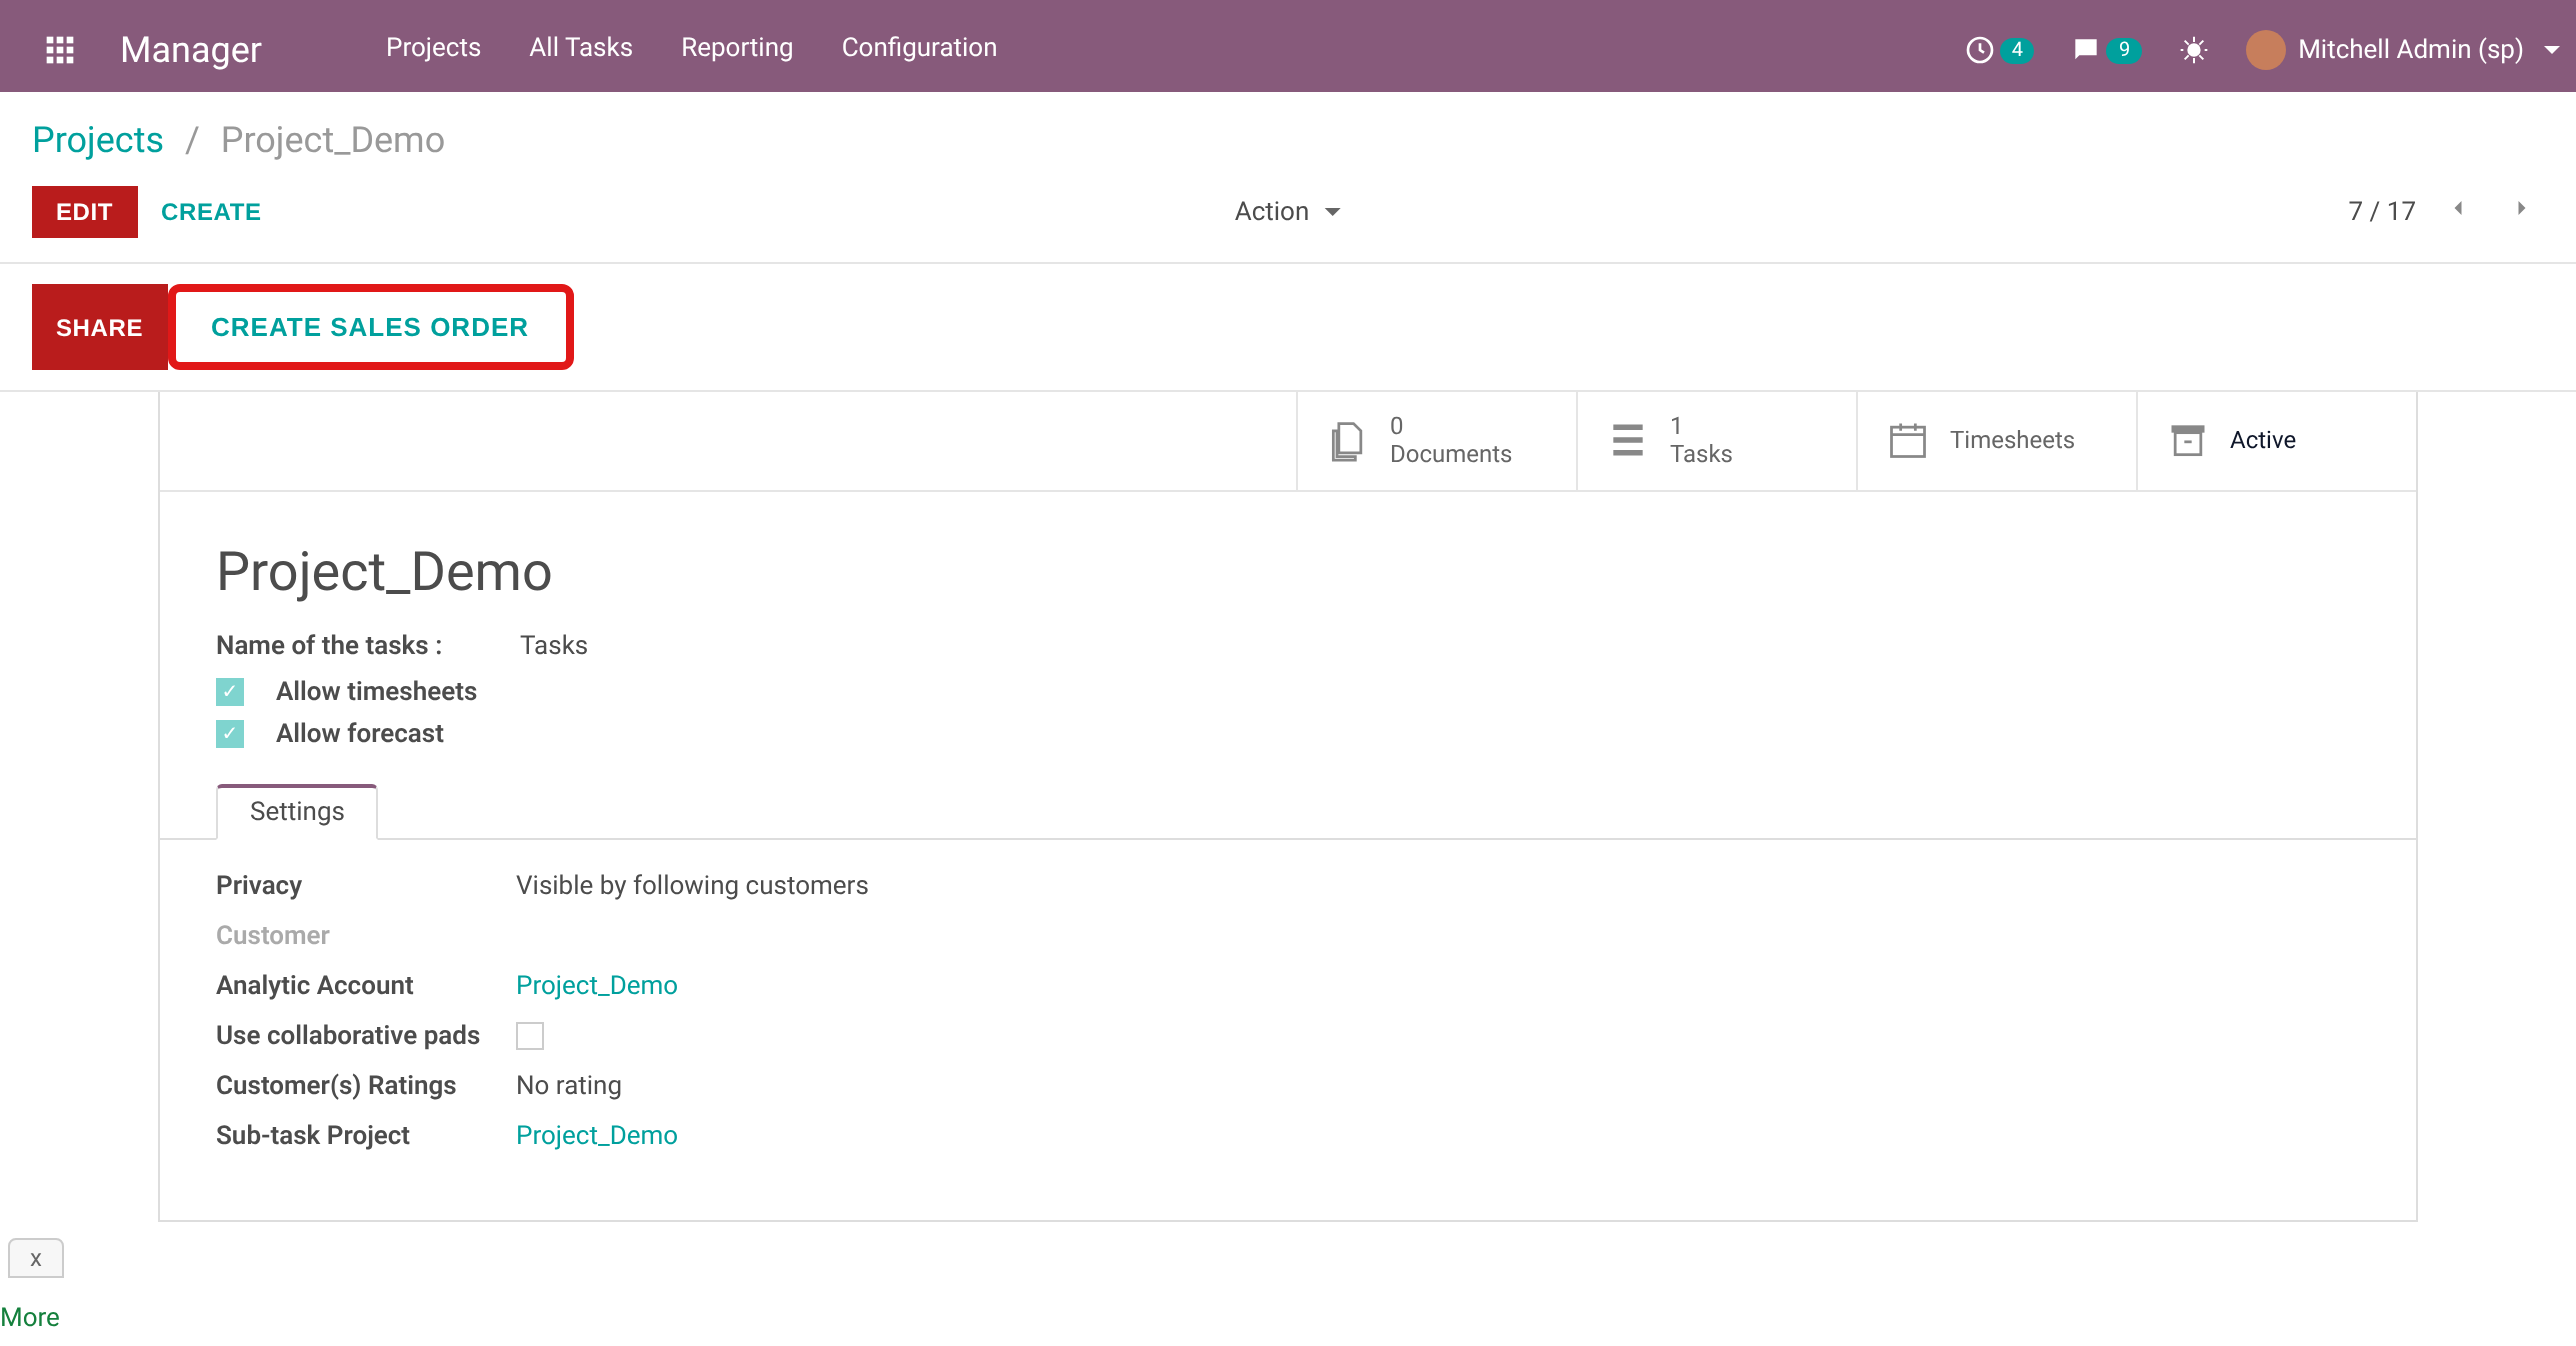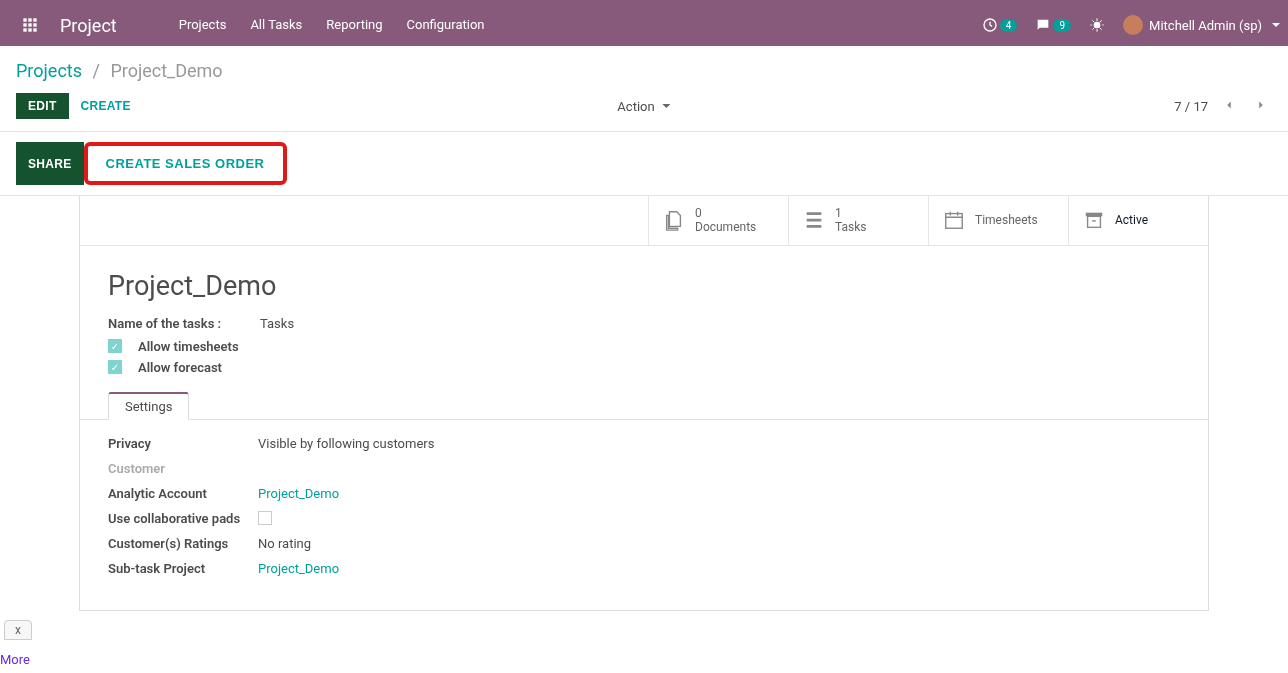--- a/index.html
+++ b/index.html
@@ -18,21 +18,21 @@
     .avatar { width: 20px; height: 20px; border-radius: 50%; background: #c77e5c; }
     .caret-down { border-left: 4px solid transparent; border-right: 4px solid transparent; border-top: 4px solid #fff; margin-left: 4px; }
 
     .breadcrumbs { padding: 14px 16px 8px; font-size: 18px; }
     .breadcrumbs .link { color: #00a09d; cursor: pointer; }
     .breadcrumbs .sep { color: #999; margin: 0 6px; }
     .breadcrumbs .current { color: #999; }
 
     .actionbar { display: flex; align-items: center; padding: 4px 16px 12px; border-bottom: 1px solid #e5e5e5; position: relative; }
     .btn { border: none; padding: 6px 12px; font-size: 12px; font-weight: 600; cursor: pointer; letter-spacing: 0.3px; }
-    .btn-filled { background: #14532d; color: #fff; }
+    .btn-filled { background: #b91c1c; color: #fff; }
     .btn-text { background: transparent; color: #00a09d; }
     .action-center { position: absolute; left: 50%; transform: translateX(-50%); color: #4c4c4c; display: flex; align-items: center; gap: 4px; cursor: pointer; }
     .pager { margin-left: auto; display: flex; align-items: center; gap: 10px; }
     .pager-text { font-size: 13px; color: #4c4c4c; }
     .pager-arrow { cursor: pointer; padding: 4px; color: #888; }
 
     .subactionbar { display: flex; padding: 10px 16px; border-bottom: 1px solid #e5e5e5; }
     .highlight-box { border: 4px solid #e11818; border-radius: 6px; padding: 4px 8px; display: inline-flex; align-items: center; }
     .highlight-box .btn-text { font-size: 13px; letter-spacing: 0.5px; padding: 6px 10px; }
 
@@ -61,40 +61,40 @@
 
     .settings-grid { padding-top: 16px; }
     .settings-row { display: flex; margin-bottom: 10px; font-size: 13px; }
     .settings-row .slabel { font-weight: 600; width: 150px; color: #4c4c4c; }
     .settings-row .slabel.muted { color: #aaa; font-weight: 600; }
     .settings-row .svalue { color: #4c4c4c; }
     .settings-row .svalue.link { color: #00a09d; cursor: pointer; }
 
     .bottom-bar { position: fixed; bottom: 36px; left: 0; }
     .bottom-x { border: 1px solid #ccc; border-radius: 4px 4px 0 0; padding: 2px 10px; font-size: 12px; color: #666; cursor: pointer; background: #f7f7f7; margin-left:4px; }
-    .more-link { position: fixed; bottom: 6px; left: 0; color: #6d28d9; font-size: 13px; cursor: pointer; }
+    .more-link { position: fixed; bottom: 6px; left: 0; color: #15803d; font-size: 13px; cursor: pointer; }
   </style>
 </head>
 <body>
 
 <div class="topbar">
   <div class="apps-icon">
     <svg viewBox="0 0 24 24" width="16" height="16">
         <rect x="2" y="2" width="5" height="5"></rect>
         <rect x="9.5" y="2" width="5" height="5"></rect>
         <rect x="17" y="2" width="5" height="5"></rect>
         <rect x="2" y="9.5" width="5" height="5"></rect>
         <rect x="9.5" y="9.5" width="5" height="5"></rect>
         <rect x="17" y="9.5" width="5" height="5"></rect>
         <rect x="2" y="17" width="5" height="5"></rect>
         <rect x="9.5" y="17" width="5" height="5"></rect>
         <rect x="17" y="17" width="5" height="5"></rect>
       </svg>
   </div>
-  <div class="app-title">Project</div>
+  <div class="app-title">Manager</div>
   <div class="nav-menu">
     <div class="nav-menu-item">Projects</div>
     <div class="nav-menu-item">All Tasks</div>
     <div class="nav-menu-item">Reporting</div>
     <div class="nav-menu-item">Configuration</div>
   </div>
   <div class="topbar-right">
     <div class="badge-icon">
       <svg viewBox="0 0 24 24" width="16" height="16" fill="#fff">
           <circle cx="12" cy="12" r="9" fill="none" stroke="#fff" stroke-width="2"></circle>

